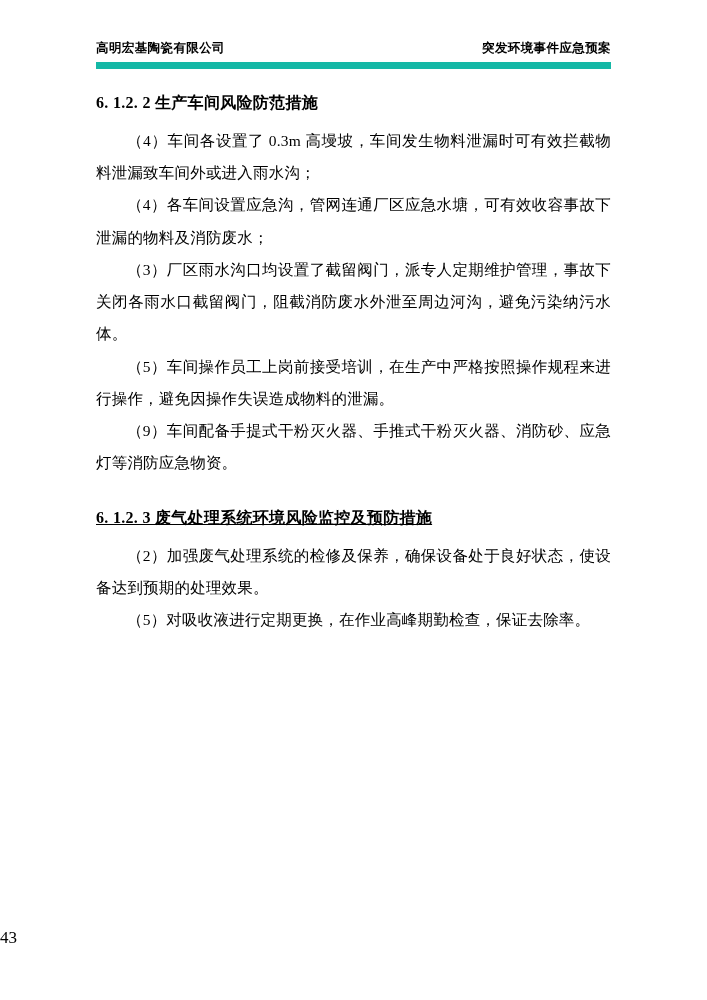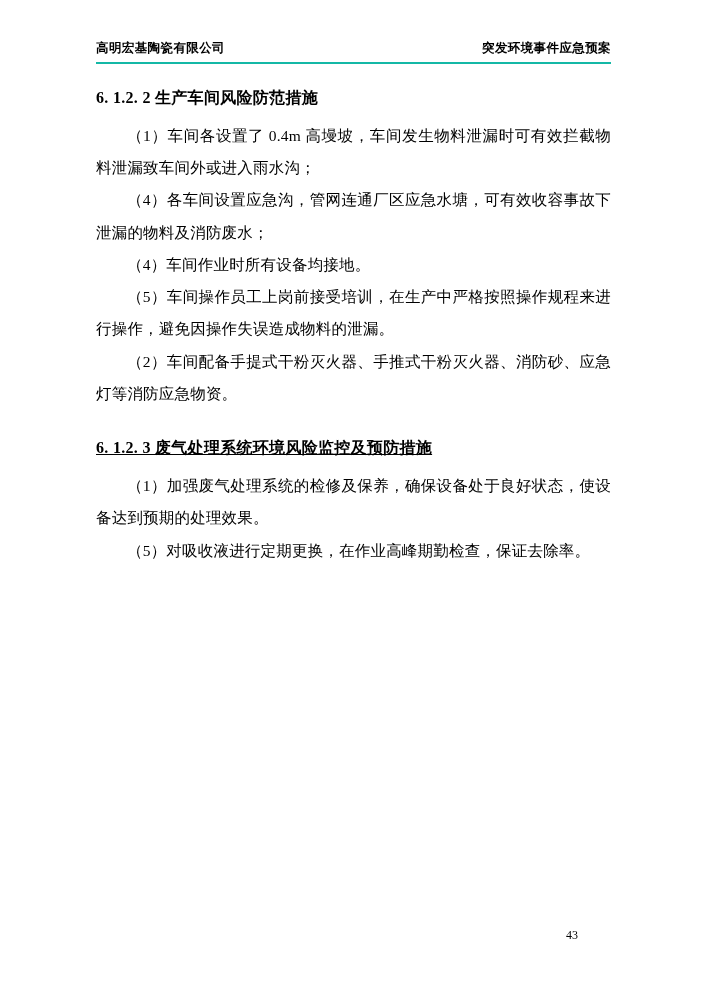--- a/index.html
+++ b/index.html
@@ -31,21 +31,21 @@
     width: 515px;
   }
   .header {
     display: flex;
     justify-content: space-between;
     align-items: flex-end;
     font-size: 12.5px;
     font-weight: bold;
     letter-spacing: 0.4px;
     padding-bottom: 5px;
-    border-bottom: 2px solid #14b8a6;
+    border-bottom: 7px solid #14b8a6;
   }
   .header-left {
     white-space: nowrap;
   }
   .header-right {
     white-space: nowrap;
   }
   .content {
     margin-top: 22px;
   }
@@ -67,47 +67,47 @@
     text-align: justify;
     text-justify: inter-ideograph;
     text-indent: 31px;
     letter-spacing: 0.2px;
   }
   .footer {
     position: absolute;
     left: 0;
     top: 928px;
     width: 578px;
-    text-align: right;
-    font-size: 12px;
+    text-align: left;
+    font-size: 17px;
     font-family: "Liberation Serif", "DejaVu Serif", serif;
   }
 </style>
 </head>
 <body>
 
 <div class="page">
   <div class="page-inner">
 
     <div class="header">
       <div class="header-left">高明宏基陶瓷有限公司</div>
       <div class="header-right">突发环境事件应急预案</div>
     </div>
 
     <div class="content">
 
       <h2 class="section-heading">6. 1.2. 2 生产车间风险防范措施</h2>
-      <p class="para">（1）车间各设置了 0.4m 高墁坡，车间发生物料泄漏时可有效拦截物料泄漏致车间外或进入雨水沟；</p>
+      <p class="para">（4）车间各设置了 0.3m 高墁坡，车间发生物料泄漏时可有效拦截物料泄漏致车间外或进入雨水沟；</p>
       <p class="para">（4）各车间设置应急沟，管网连通厂区应急水塘，可有效收容事故下泄漏的物料及消防废水；</p>
-      <p class="para">（4）车间作业时所有设备均接地。</p>
+      <p class="para">（3）厂区雨水沟口均设置了截留阀门，派专人定期维护管理，事故下关闭各雨水口截留阀门，阻截消防废水外泄至周边河沟，避免污染纳污水体。</p>
       <p class="para">（5）车间操作员工上岗前接受培训，在生产中严格按照操作规程来进行操作，避免因操作失误造成物料的泄漏。</p>
-      <p class="para">（2）车间配备手提式干粉灭火器、手推式干粉灭火器、消防砂、应急灯等消防应急物资。</p>
+      <p class="para">（9）车间配备手提式干粉灭火器、手推式干粉灭火器、消防砂、应急灯等消防应急物资。</p>
 
       <h2 class="section-heading spaced">6. 1.2. 3 废气处理系统环境风险监控及预防措施</h2>
-      <p class="para">（1）加强废气处理系统的检修及保养，确保设备处于良好状态，使设备达到预期的处理效果。</p>
+      <p class="para">（2）加强废气处理系统的检修及保养，确保设备处于良好状态，使设备达到预期的处理效果。</p>
       <p class="para">（5）对吸收液进行定期更换，在作业高峰期勤检查，保证去除率。</p>
 
     </div>
   </div>
 
   <div class="footer">
     <span>43</span>
   </div>
 </div>
 

